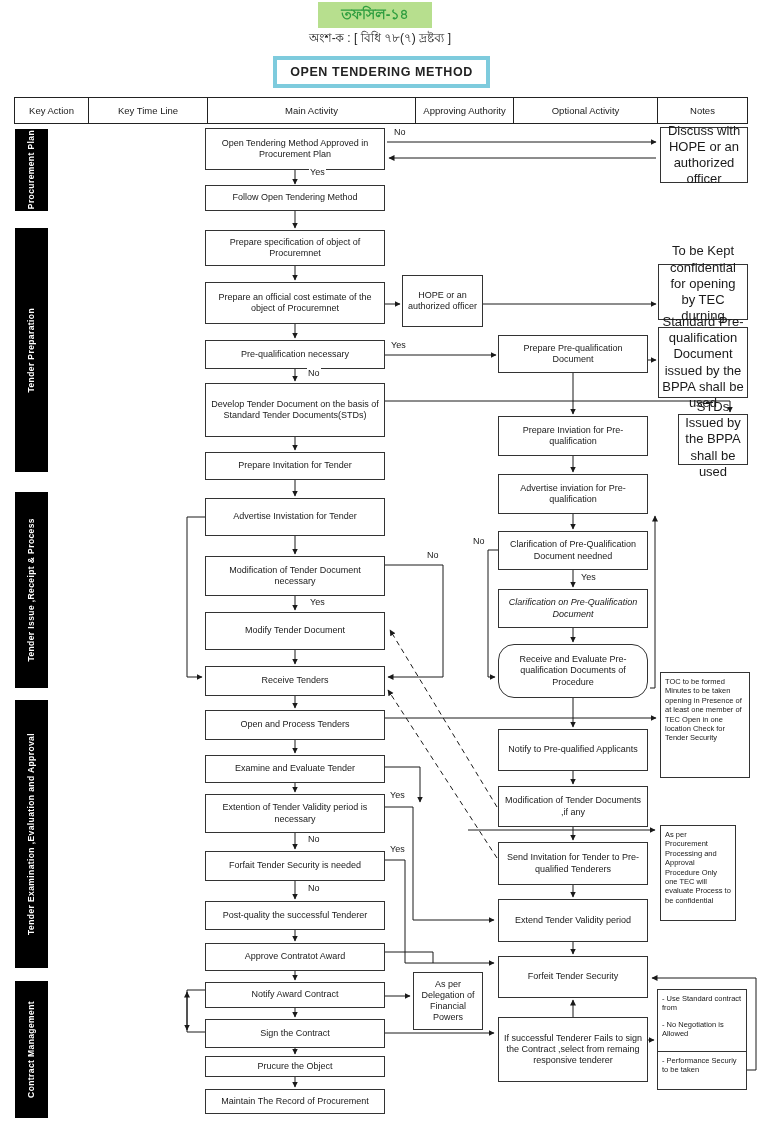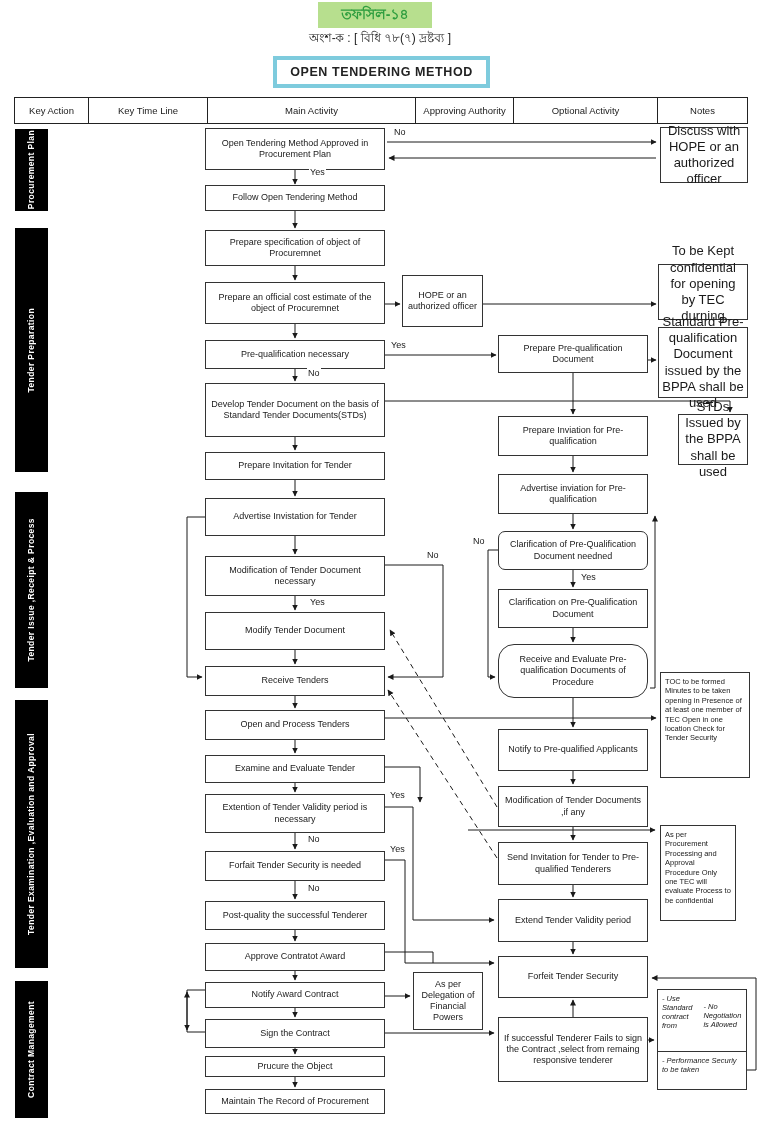--- a/index.html
+++ b/index.html
@@ -38,21 +38,21 @@
     position:absolute;box-sizing:border-box;border:1px solid #333;background:#fff;
     display:flex;align-items:center;justify-content:center;text-align:center;
     font-size:9px;line-height:1.25;padding:1px 3px;
   }
   .note{font-size:13px;}
   .note-left{justify-content:flex-start;text-align:left;align-items:flex-start;padding:4px;font-size:7.5px;}
   .n7{
     position:absolute;box-sizing:border-box;border:1px solid #333;background:#fff;
     display:flex;flex-direction:column;font-size:7.5px;text-align:left;
   }
-  .n7 .cell{box-sizing:border-box;padding:4px;display:flex;flex-direction:row;font-style:italic;}
+  .n7 .cell{box-sizing:border-box;padding:4px;display:flex;flex-direction:column;}
   .n7 .cell1{height:62px;border-bottom:1px solid #333;}
   .n7 .cell1 span:last-child{margin-top:8px;}
   .dlabel{position:absolute;font-size:9px;background:#fff;padding:0 1px;}
   svg.wires{position:absolute;left:0;top:0;pointer-events:none;}
 </style>
 </head>
 <body>
 
 <div class="canvas">
 
@@ -174,22 +174,22 @@
   <div class="bx" style="left:205px;top:1019px;width:180px;height:29px;">Sign the Contract</div>
   <div class="bx" style="left:205px;top:1056px;width:180px;height:21px;">Prucure the Object</div>
   <div class="bx" style="left:205px;top:1089px;width:180px;height:25px;">Maintain The Record of Procurement</div>
 
   <div class="bx" style="left:402px;top:275px;width:81px;height:52px;">HOPE or an authorized officer</div>
   <div class="bx" style="left:413px;top:972px;width:70px;height:58px;">As per Delegation of Financial Powers</div>
 
   <div class="bx" style="left:498px;top:335px;width:150px;height:38px;">Prepare Pre-qualification Document</div>
   <div class="bx" style="left:498px;top:416px;width:150px;height:40px;">Prepare Inviation for Pre-qualification</div>
   <div class="bx" style="left:498px;top:474px;width:150px;height:40px;">Advertise inviation for Pre-qualification</div>
-  <div class="bx" style="left:498px;top:531px;width:150px;height:39px;border-radius:7px;">Clarification of Pre-Qualification Document needned</div>
-  <div class="bx" style="left:498px;top:589px;width:150px;height:39px;">Clarification on Pre-Qualification Document</div>
+  <div class="bx" style="left:498px;top:531px;width:150px;height:39px;">Clarification of Pre-Qualification Document needned</div>
+  <div class="bx" style="left:498px;top:589px;width:150px;height:39px;font-style:italic;">Clarification on Pre-Qualification Document</div>
   <div class="bx" style="left:498px;top:644px;width:150px;height:54px;border-radius:16px;">Receive and Evaluate Pre-qualification Documents of Procedure</div>
   <div class="bx" style="left:498px;top:729px;width:150px;height:42px;">Notify to Pre-qualified Applicants</div>
   <div class="bx" style="left:498px;top:842px;width:150px;height:43px;">Send Invitation for Tender to Pre-qualified Tenderers</div>
   <div class="bx" style="left:498px;top:786px;width:150px;height:41px;">Modification of Tender Documents ,if any</div>
   <div class="bx" style="left:498px;top:899px;width:150px;height:43px;">Extend Tender Validity period</div>
   <div class="bx" style="left:498px;top:956px;width:150px;height:42px;">Forfeit Tender Security</div>
   <div class="bx" style="left:498px;top:1017px;width:150px;height:65px;">If successful Tenderer Fails to sign the Contract ,select from remaing responsive tenderer</div>
 
   <div class="bx note" style="left:660px;top:127px;width:88px;height:56px;">Discuss with HOPE or an authorized officer</div>
   <div class="bx note" style="left:658px;top:264px;width:90px;height:56px;">To be Kept confidential for opening by TEC durning evaluation</div>

